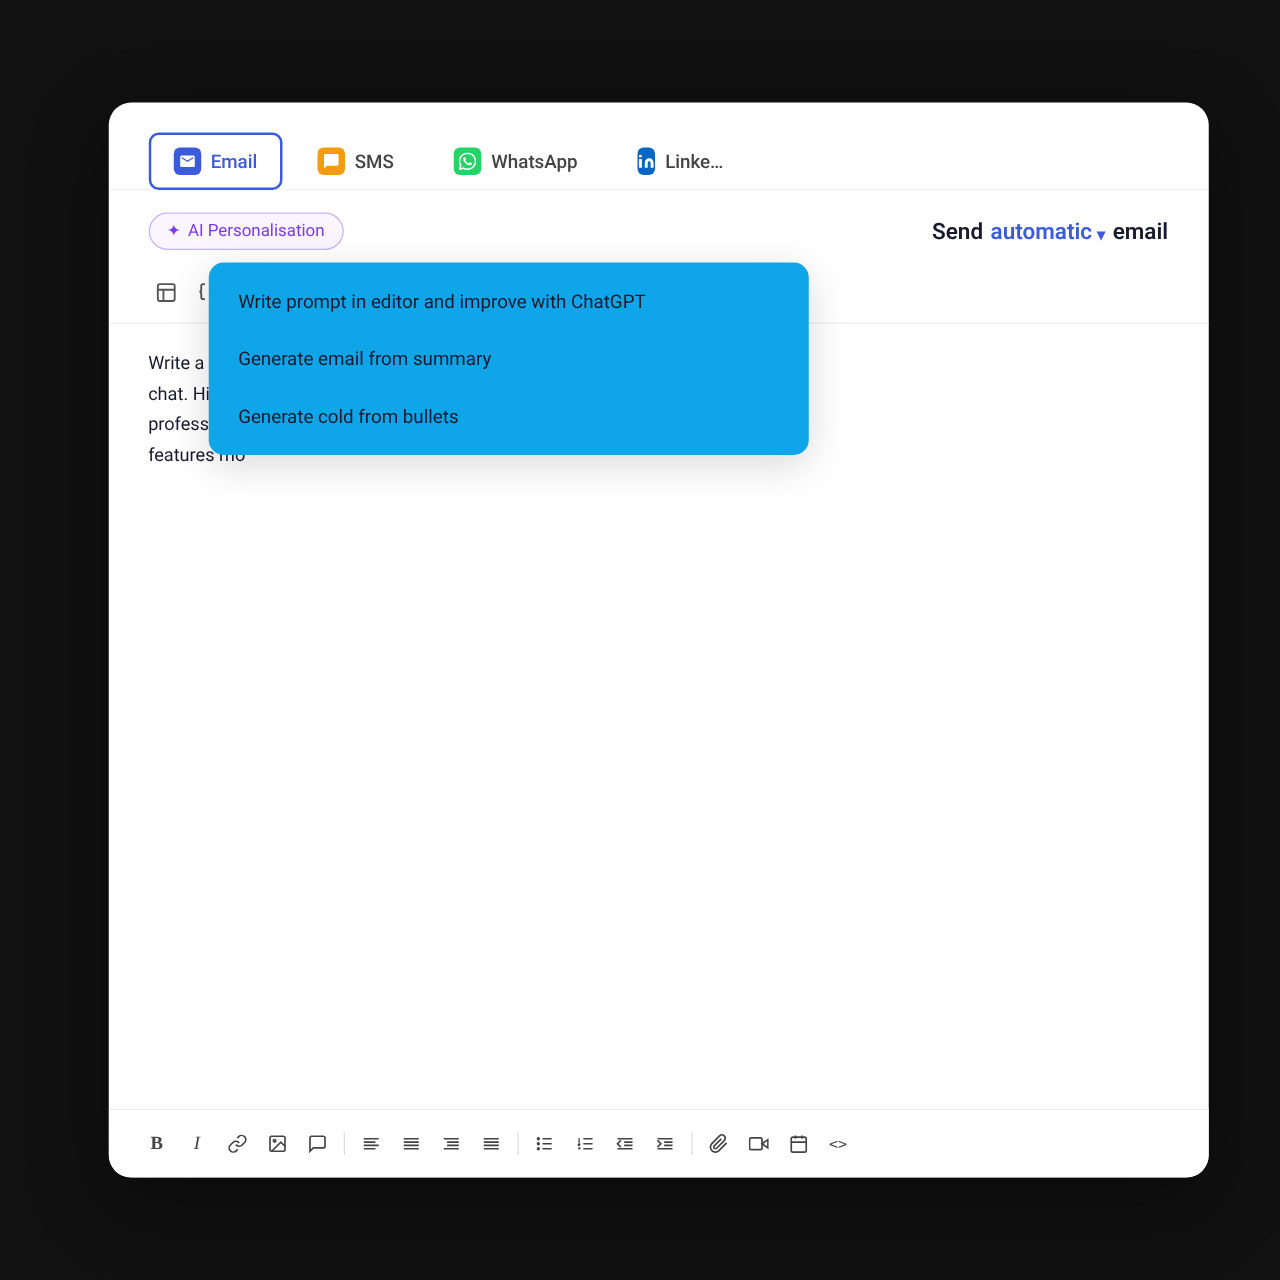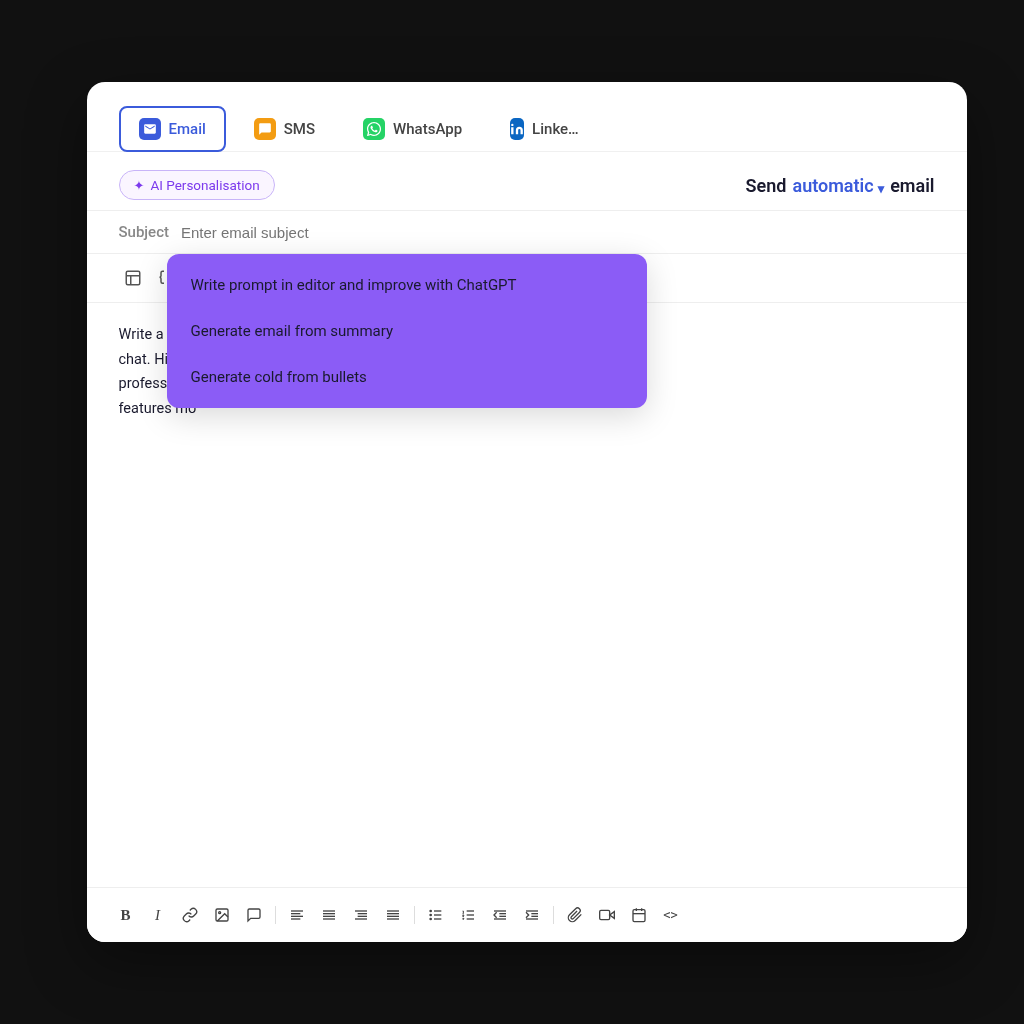--- a/index.html
+++ b/index.html
@@ -163,21 +163,21 @@
       line-height: 1.7;
       max-width: 100%;
       overflow: hidden;
     }
 
     
     .chatgpt-dropdown {
       position: absolute;
       top: 0px;
       left: 80px;
-      background: #8b5cf6;
+      background: #0ea5e9;
       border-radius: 12px;
       box-shadow: 0 8px 32px rgba(0,0,0,0.15);
       width: 480px;
       z-index: 100;
       padding: 8px 0;
     }
 
     .chatgpt-dropdown-item {
       padding: 14px 24px;
       font-size: 15px;
@@ -278,24 +278,20 @@
     <div class="send-row">
       <span>Send</span>
       <span class="send-mode">
         <span>automatic</span>
         <span class="chevron-down">▾</span>
       </span>
       <span>email</span>
     </div>
   </div>
 
-  <div class="subject-row">
-    <span class="subject-label">Subject</span>
-    <input type="text" style="border: none; outline: none; flex: 1 1 0%; font-size: 15px; color: rgb(170, 170, 170); background: transparent;" placeholder="Enter email subject">
-  </div>
 
   <div style="position:relative;">
 
     <div class="editor-toolbar">
       <div class="editor-tool-icon" title="Template">
         <svg width="18" height="18" viewBox="0 0 24 24" fill="none" stroke="#555" stroke-width="2">
             <rect x="3" y="3" width="18" height="18" rx="2"></rect>
             <path d="M3 9h18M9 21V9"></path>
           </svg>
       </div>

